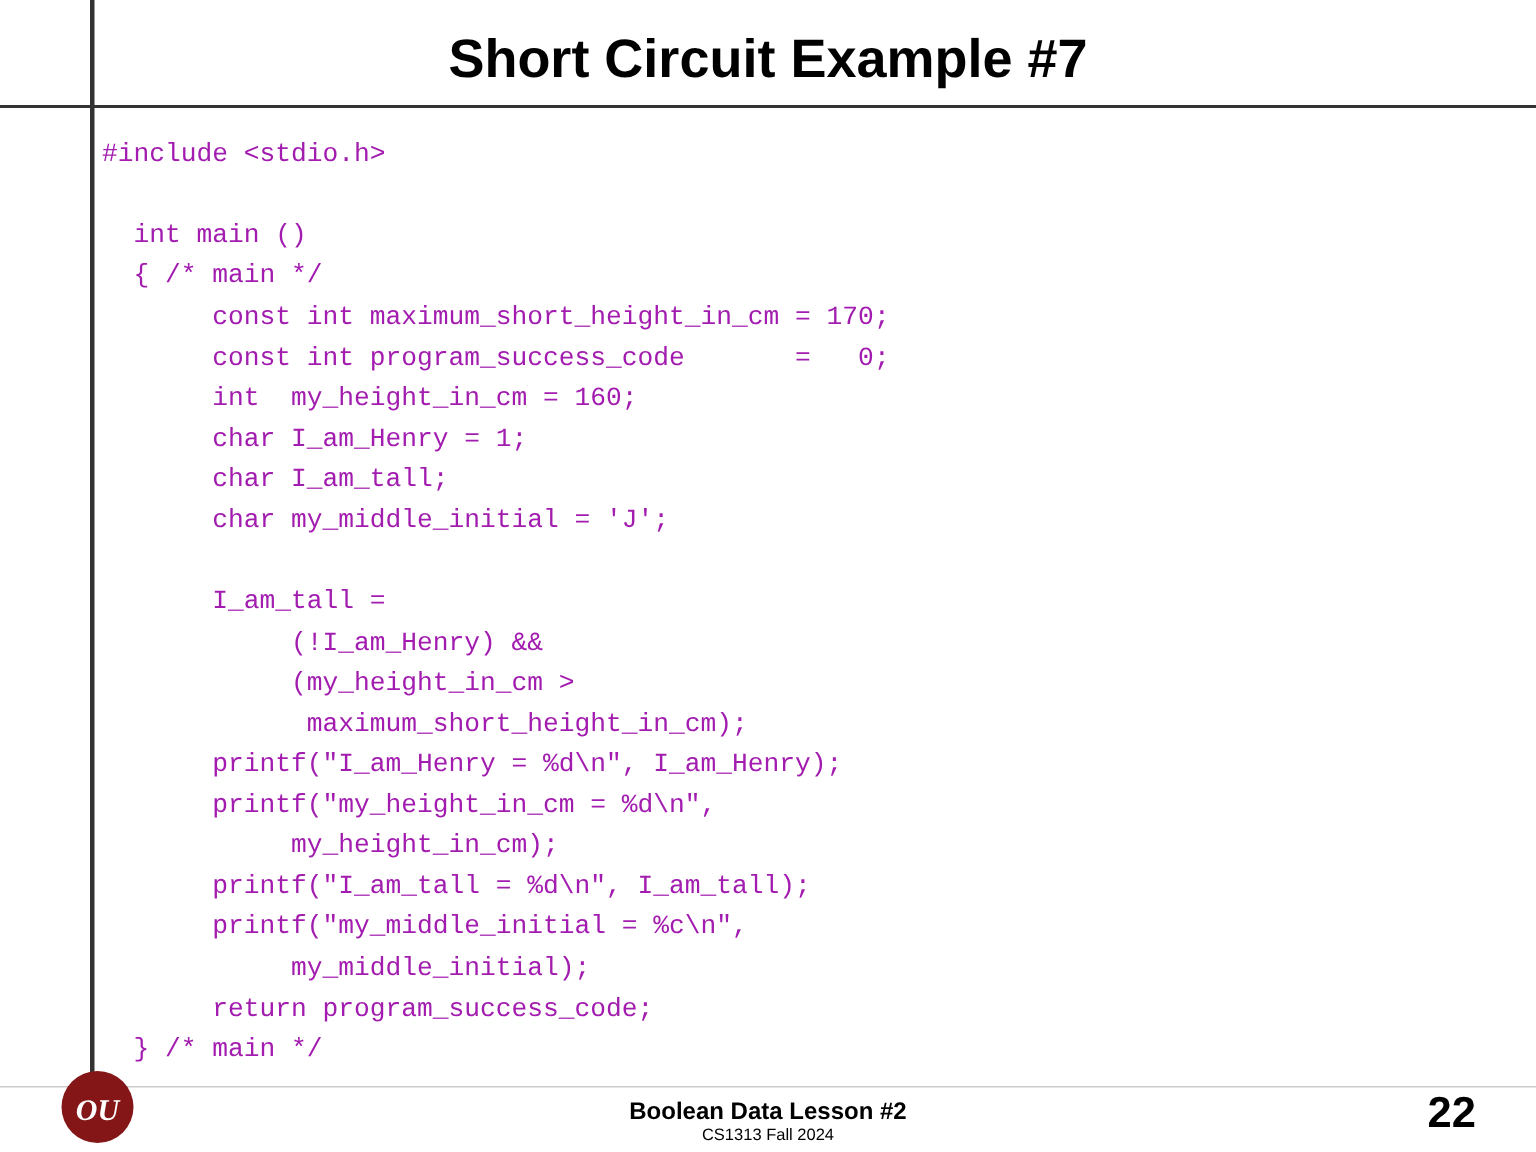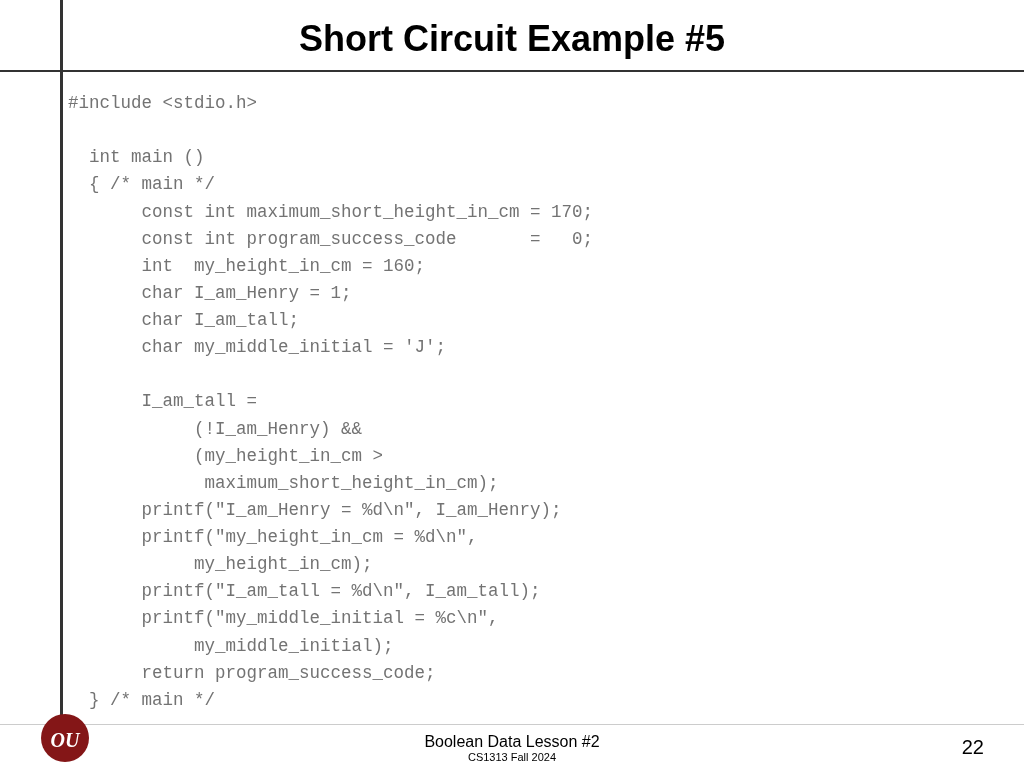--- a/index.html
+++ b/index.html
@@ -62,21 +62,21 @@
       top: 0;
       bottom: 0;
       width: 3px;
       background: #333;
     }
 
     .code-block {
       font-family: 'Courier New', Courier, monospace;
       font-size: 17.5px;
       line-height: 1.55;
-      color: #737373;
+      color: #a21caf;
       white-space: pre;
       padding-left: 8px;
     }
 
     .footer {
       display: flex;
       align-items: center;
       justify-content: center;
       padding: 8px 40px;
       border-top: 1px solid #ccc;
@@ -92,51 +92,51 @@
       height: 50px;
       font-style: italic;
     }
 
     .footer-center {
       text-align: center;
     }
 
     .footer-title {
       font-size: 16px;
-      font-weight: normal;
+      font-weight: bold;
       color: #000;
     }
 
     .footer-subtitle {
       font-size: 11px;
       color: #000;
     }
 
     .footer-page {
       position: absolute;
       right: 40px;
       bottom: 12px;
-      font-size: 20px;
-      font-weight: normal;
+      font-size: 29px;
+      font-weight: bold;
       color: #000;
     }
 
     
     .ou-logo {
       width: 50px;
       height: 50px;
     }
   </style>
 </head>
 <body>
 
 <div class="slide">
 
   <div class="header">
-    <h1 class="title">Short Circuit Example #5</h1>
+    <h1 class="title">Short Circuit Example #7</h1>
   </div>
 
   <div class="content">
     <div class="code-block">#include &lt;stdio.h&gt;
 
   int main ()
   { /* main */
        const int maximum_short_height_in_cm = 170;
        const int program_success_code       =   0;
        int  my_height_in_cm = 160;

